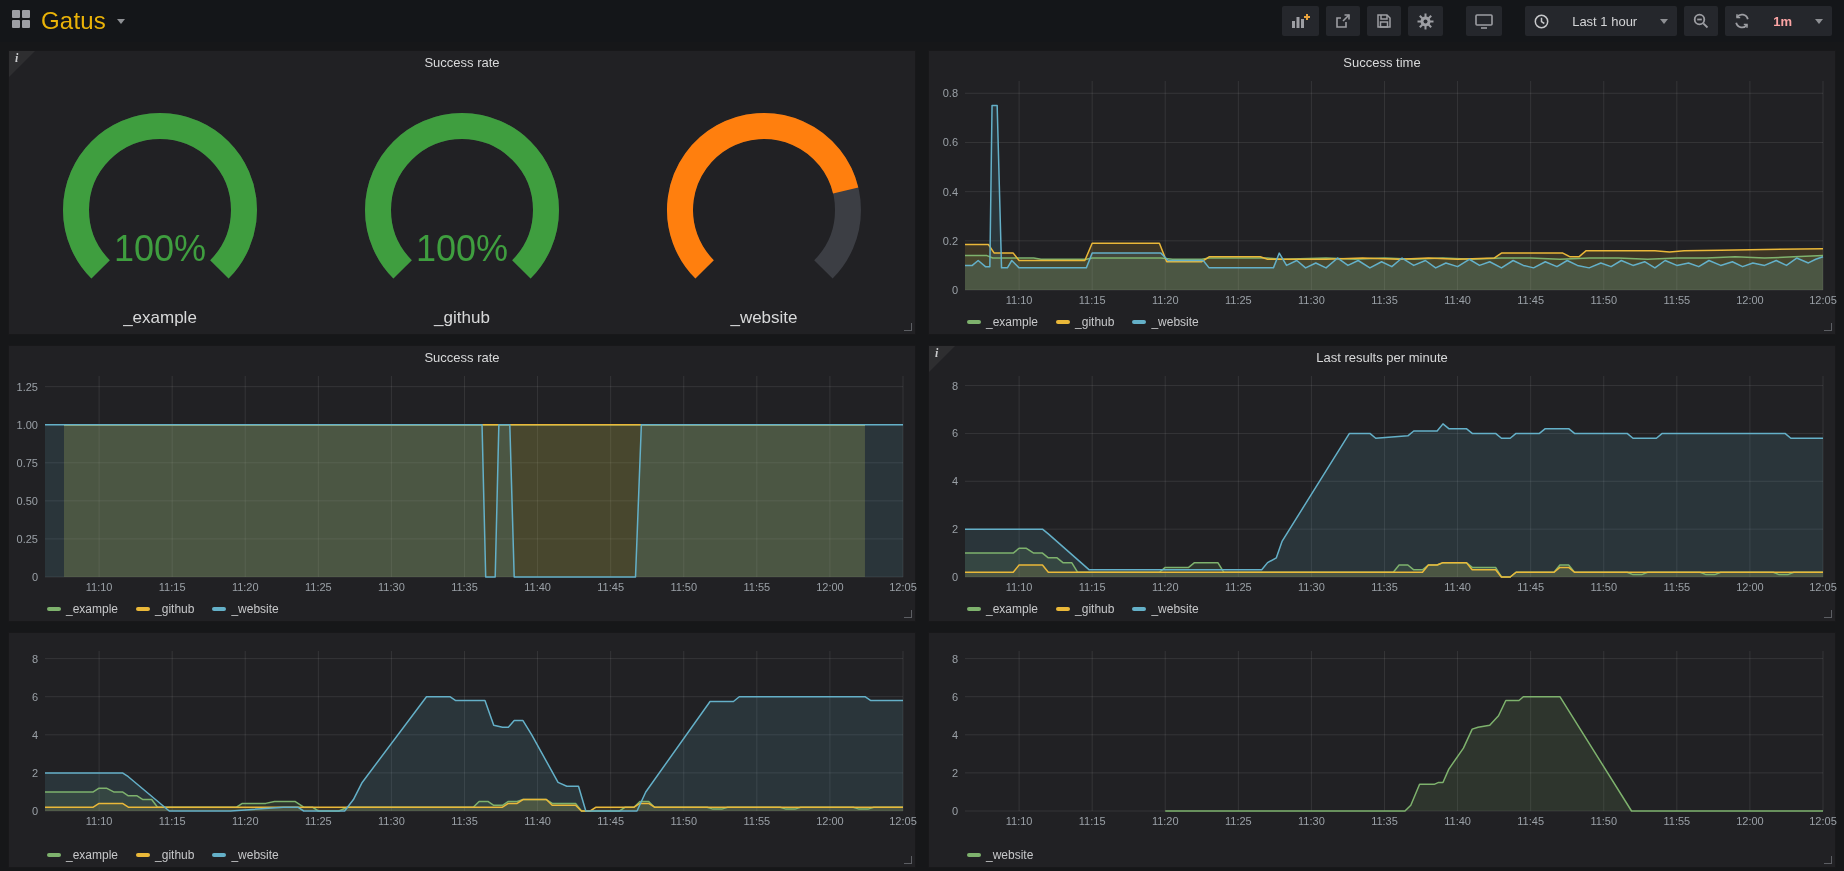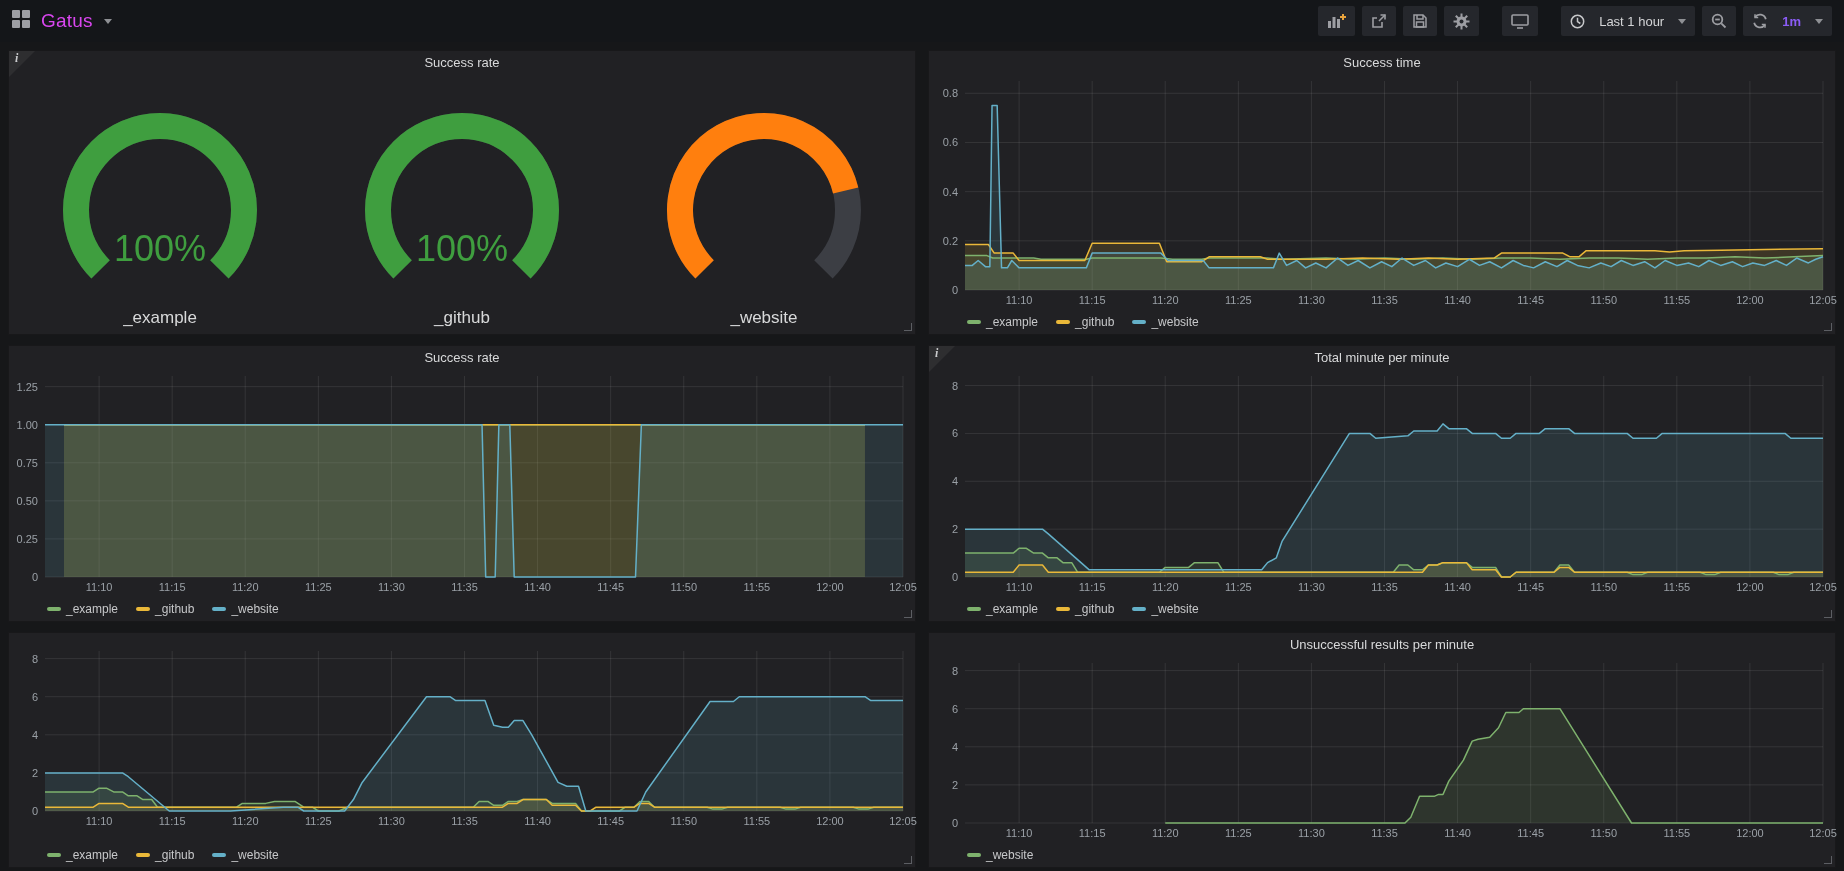--- a/index.html
+++ b/index.html
@@ -2,30 +2,30 @@
 <html><head>
 <meta charset="utf-8">
 <style>
   html,body{margin:0;padding:0}
   body{width:1844px;height:871px;background:#161719;overflow:hidden;
        font-family:"Liberation Sans",sans-serif;-webkit-font-smoothing:antialiased}
   
   .navbar{height:42px;background:#141619;display:flex;align-items:center;
           justify-content:space-between;padding:0 12px;box-sizing:border-box}
   .nav-left{display:flex;align-items:center;gap:11px}
-  .nav-title{color:#d946ef;font-size:19px;font-weight:500;letter-spacing:.2px}
+  .nav-title{color:#eab308;font-size:24px;font-weight:500;letter-spacing:.2px}
   .caret{width:0;height:0;border-left:4px solid transparent;border-right:4px solid transparent;
          border-top:5px solid #8e9094;display:inline-block}
   .nav-right{display:flex;align-items:center}
   .nav-btn{height:30px;min-width:34px;background:#25272c;border-radius:2px;display:flex;
-           align-items:center;justify-content:center;gap:14px;padding:0 9px;margin-left:7px;
+           align-items:center;justify-content:center;gap:23px;padding:0 9px;margin-left:7px;
            color:#d4d5d7;font-size:13px;cursor:pointer;box-sizing:border-box}
   .nav-gap{width:16px}
   .nav-btn svg{display:block}
-  .orange-txt{color:#8b5cf6;font-weight:700}
+  .orange-txt{color:#fca5a5;font-weight:700}
   
   .dash{padding:8px;display:grid;grid-template-columns:908px 908px;
         grid-template-rows:285px 277px 236px;gap:10px 12px;box-sizing:border-box}
   .panel{position:relative;background:#212124;display:flex;flex-direction:column;
          border:1px solid #18181a;box-sizing:border-box}
   .panel-title{height:24px;line-height:24px;text-align:center;color:#d8d9da;
                font-size:13px;font-weight:500;flex:none;cursor:pointer}
   .plot-wrap{flex:1;min-height:0;position:relative}
   svg.plot{width:100%;height:100%;display:block;overflow:visible}
   .legend{flex:none;height:24px;display:flex;align-items:center;gap:18px;padding-left:38px}
@@ -296,21 +296,21 @@
           <span class="swatch" style="background: rgb(100, 176, 200);"></span>
           <span>_website</span>
         </span>
       </div>
     <div class="resize"></div>
   </div>
 
   <div class="panel graph-panel">
     <div class="corner"></div>
     <div class="corner-i">i</div>
-    <div class="panel-title">Total minute per minute</div>
+    <div class="panel-title">Last results per minute</div>
     <div class="plot-wrap">
         <svg class="plot" viewBox="0 0 906 227">
           <line x1="90.08177172061329" x2="90.08177172061329" y1="6" y2="207" stroke="rgba(255,255,255,0.09)" stroke-width="1"></line>
           <text x="90.08177172061329" y="221" fill="#9aa0a6" font-size="11" text-anchor="middle">11:10</text>
           <line x1="163.16524701873934" x2="163.16524701873934" y1="6" y2="207" stroke="rgba(255,255,255,0.09)" stroke-width="1"></line>
           <text x="163.16524701873934" y="221" fill="#9aa0a6" font-size="11" text-anchor="middle">11:15</text>
           <line x1="236.2487223168654" x2="236.2487223168654" y1="6" y2="207" stroke="rgba(255,255,255,0.09)" stroke-width="1"></line>
           <text x="236.2487223168654" y="221" fill="#9aa0a6" font-size="11" text-anchor="middle">11:20</text>
           <line x1="309.33219761499146" x2="309.33219761499146" y1="6" y2="207" stroke="rgba(255,255,255,0.09)" stroke-width="1"></line>
           <text x="309.33219761499146" y="221" fill="#9aa0a6" font-size="11" text-anchor="middle">11:25</text>
@@ -421,21 +421,20 @@
         </span>
         <span class="legend-item">
           <span class="swatch" style="background: rgb(100, 176, 200);"></span>
           <span>_website</span>
         </span>
       </div>
     <div class="resize"></div>
   </div>
 
   <div class="panel graph-panel">
-    <div class="panel-title">Unsuccessful results per minute</div>
     <div class="plot-wrap">
         <svg class="plot" viewBox="0 0 906 186">
           <line x1="90.08177172061329" x2="90.08177172061329" y1="6" y2="166" stroke="rgba(255,255,255,0.09)" stroke-width="1"></line>
           <text x="90.08177172061329" y="180" fill="#9aa0a6" font-size="11" text-anchor="middle">11:10</text>
           <line x1="163.16524701873934" x2="163.16524701873934" y1="6" y2="166" stroke="rgba(255,255,255,0.09)" stroke-width="1"></line>
           <text x="163.16524701873934" y="180" fill="#9aa0a6" font-size="11" text-anchor="middle">11:15</text>
           <line x1="236.2487223168654" x2="236.2487223168654" y1="6" y2="166" stroke="rgba(255,255,255,0.09)" stroke-width="1"></line>
           <text x="236.2487223168654" y="180" fill="#9aa0a6" font-size="11" text-anchor="middle">11:20</text>
           <line x1="309.33219761499146" x2="309.33219761499146" y1="6" y2="166" stroke="rgba(255,255,255,0.09)" stroke-width="1"></line>
           <text x="309.33219761499146" y="180" fill="#9aa0a6" font-size="11" text-anchor="middle">11:25</text>

